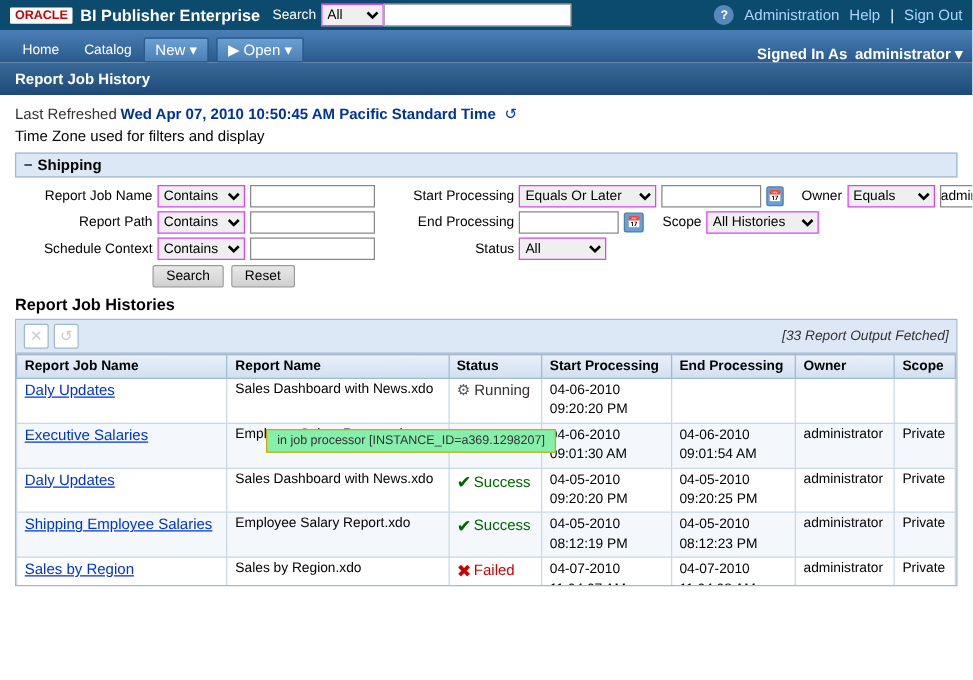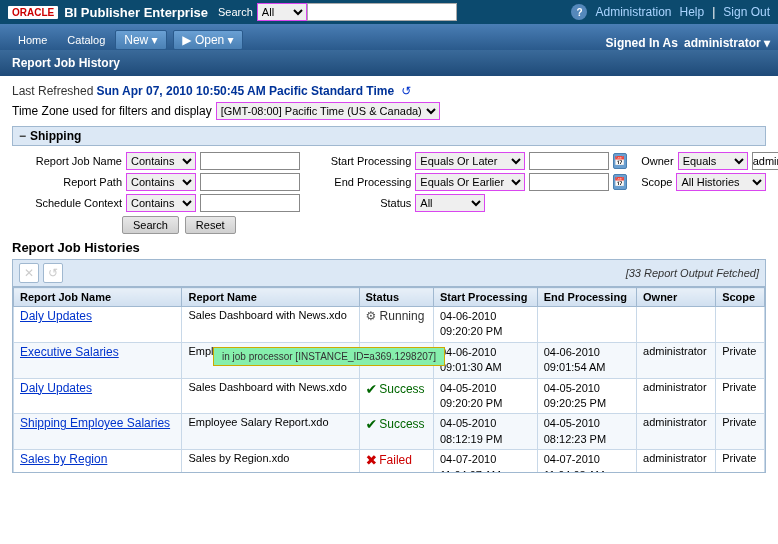--- a/index.html
+++ b/index.html
@@ -316,29 +316,26 @@
 </div>
 
 <div class="page-header">
   <span>Report Job History</span>
 </div>
 
 <div class="main-content">
 
   <div class="last-refreshed">
     <span>Last Refreshed</span>
-    <span class="date">Sun Apr 07, 2010 10:50:45 AM Pacific Standard Time</span>
+    <span class="date">Wed Apr 07, 2010 10:50:45 AM Pacific Standard Time</span>
     <span style="color:#0033cc;cursor:pointer;margin-left:4px;">↺</span>
   </div>
 
   <div class="timezone-row">
     <span class="timezone-label">Time Zone used for filters and display</span>
-    <select class="timezone-select">
-      <option>[GMT-08:00] Pacific Time (US &amp; Canada)</option>
-    </select>
   </div>
 
   <div class="filters-header">
     <span class="filters-toggle">−</span>
     <span class="filters-title">Shipping</span>
   </div>
 
   <div class="filters-body">
 
     <div class="filter-row">
@@ -363,23 +360,20 @@
     </div>
 
     <div class="filter-row">
       <span class="fl">Report Path</span>
       <select class="filter-select">
         <option>Contains</option>
       </select>
       <input type="text" class="filter-input" style="">
       &nbsp;&nbsp;&nbsp;&nbsp;
       <span style="min-width:90px;text-align:right;font-size:11px;">End Processing</span>
-      <select class="filter-select" style="min-width:110px;">
-        <option>Equals Or Earlier</option>
-      </select>
       <input type="text" class="filter-input" style="width: 80px;">
       <div class="filter-icon">📅</div>
       &nbsp;&nbsp;
       <span style="font-size:11px;">Scope</span>
       <select class="filter-select" style="min-width:90px;">
         <option>All Histories</option>
       </select>
     </div>
 
     <div class="filter-row">

